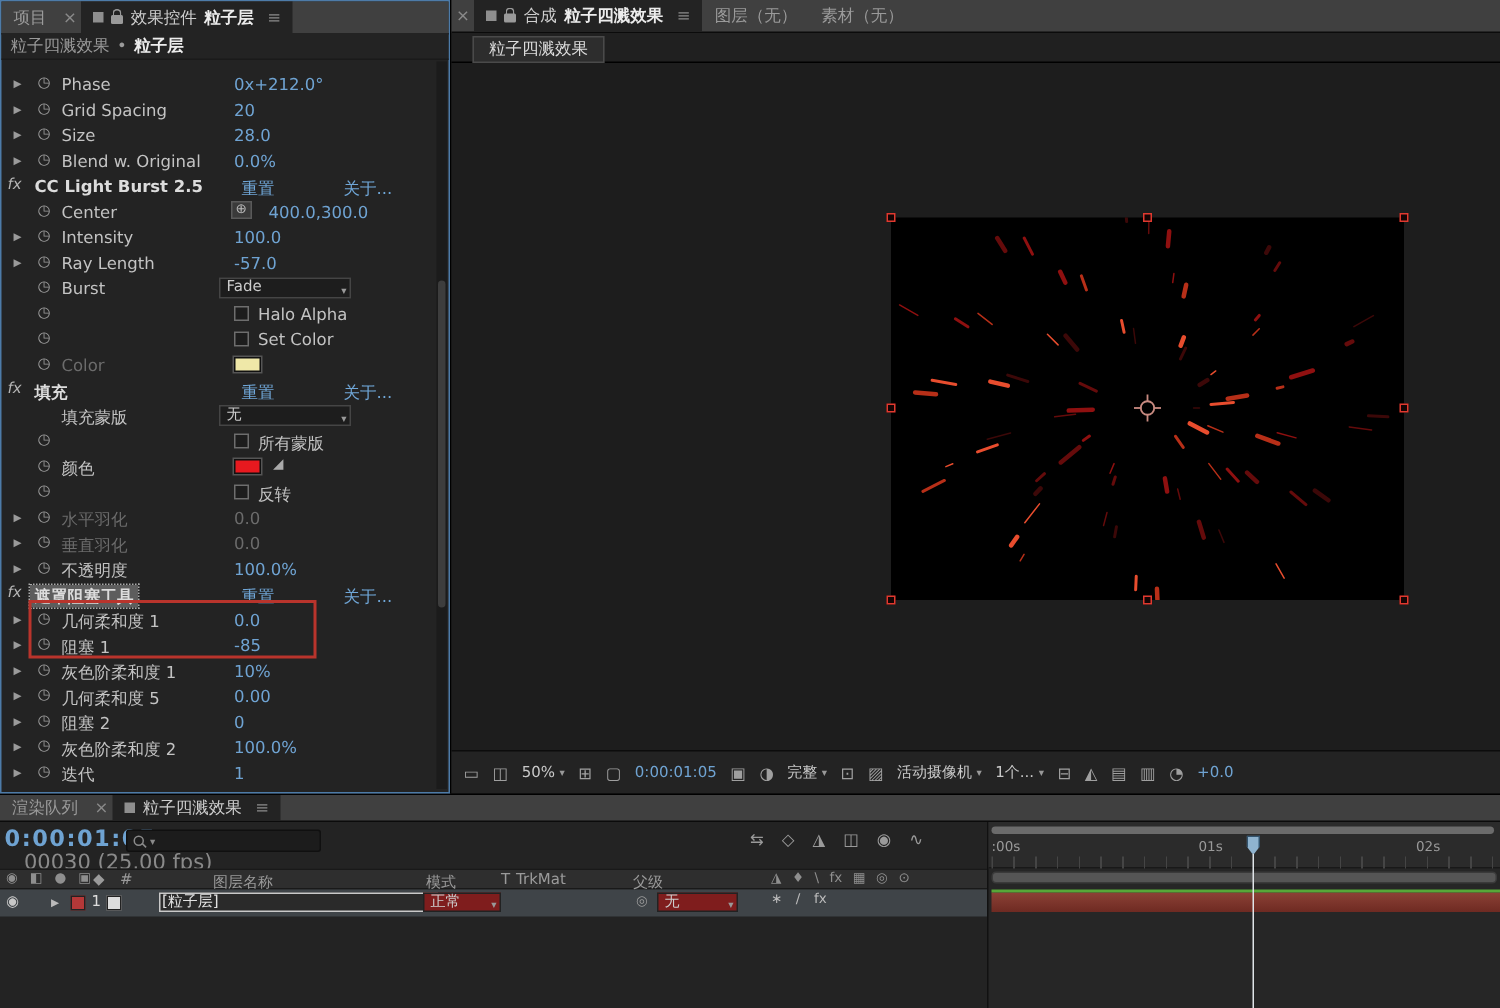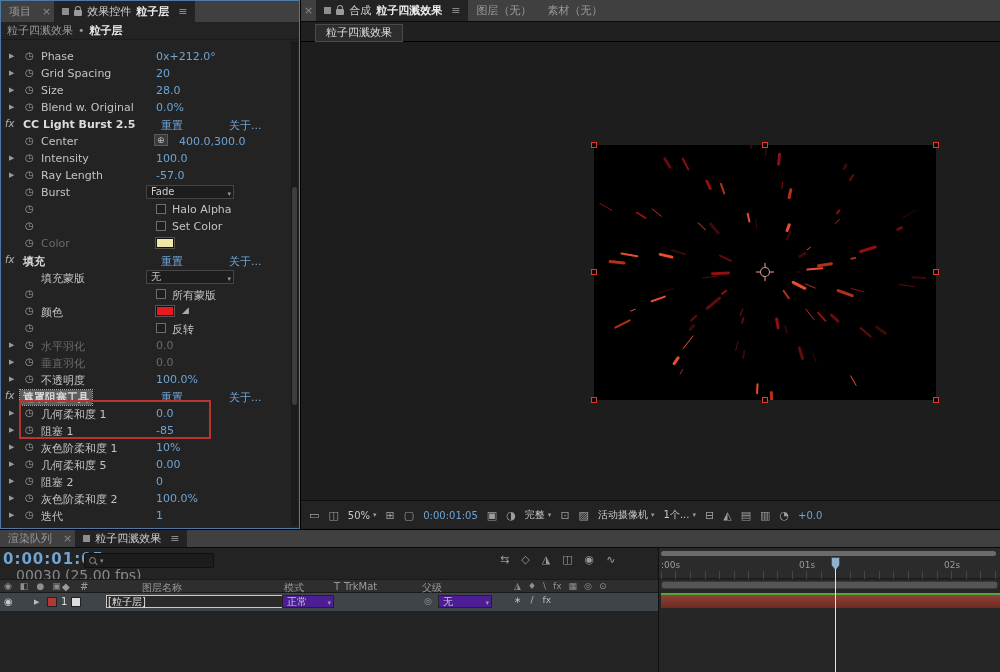--- a/index.html
+++ b/index.html
@@ -74,21 +74,21 @@
   .havicons{position:absolute;left:4px;top:1px;display:flex;gap:8px;font-size:9px;color:#8f8f8f;}
   .hlab{position:absolute;top:1px;}
   .hswitches{position:absolute;left:514px;top:1px;display:flex;gap:7px;font-size:9px;color:#8f8f8f;}
   .tl-layerrow{position:absolute;left:0;top:63px;width:658px;height:18px;background:#3f4448;font-size:10px;}
   .leye{position:absolute;left:4px;top:3px;font-size:10px;color:#c8c8c8;}
   .ltw{position:absolute;left:34px;top:5px;font-size:7px;color:#bbb;}
   .chipred{position:absolute;left:47px;top:4px;width:10px;height:10px;background:#b53838;border:1px solid #222;}
   .lnum{position:absolute;left:61px;top:3px;color:#ddd;}
   .chipwhite{position:absolute;left:71px;top:4px;width:10px;height:10px;background:#ddd;border:1px solid #222;}
   .namebox{position:absolute;left:86px;top:2px;width:186px;height:13px;border:1px solid #c9c9c9;color:#e2e2e2;font-size:10px;line-height:11px;padding:0 1px;background:#2a2a2a;margin-left:20px;}
-  .tdd{position:absolute;top:2px;height:13px;background:#4c1d95;border:1px solid #222;color:#ccc;font-size:10px;line-height:11px;padding:0 10px 0 4px;}
+  .tdd{position:absolute;top:2px;height:13px;background:#7f1d1d;border:1px solid #222;color:#ccc;font-size:10px;line-height:11px;padding:0 10px 0 4px;}
   .tdd .car{position:absolute;right:2px;top:2px;font-size:7px;color:#999;}
   .modedd{left:282px;width:52px;}
   .parentdd{left:438px;width:54px;}
   .pickwhip{position:absolute;left:424px;top:3px;font-size:9px;color:#999;}
   .lswitches{position:absolute;left:514px;top:2px;display:flex;gap:9px;font-size:9px;color:#bbb;}
   .tl-right{position:absolute;left:658px;top:18px;right:0;bottom:0;background:#262626;border-left:1px solid #111;}
   .rulerband{position:absolute;left:0;right:0;top:0;height:31px;background:#2b2b2b;border-bottom:1px solid #191919;}
   .navigator{position:absolute;left:2px;right:4px;top:3px;height:5px;background:#6b6b6b;border-radius:3px;}
   .rlabel{position:absolute;top:12px;font-size:9px;color:#9a9a9a;}
   .ticks{position:absolute;left:2px;right:0;top:23px;height:8px;background:repeating-linear-gradient(90deg,#454545 0 1px,transparent 1px 14.5px);}

